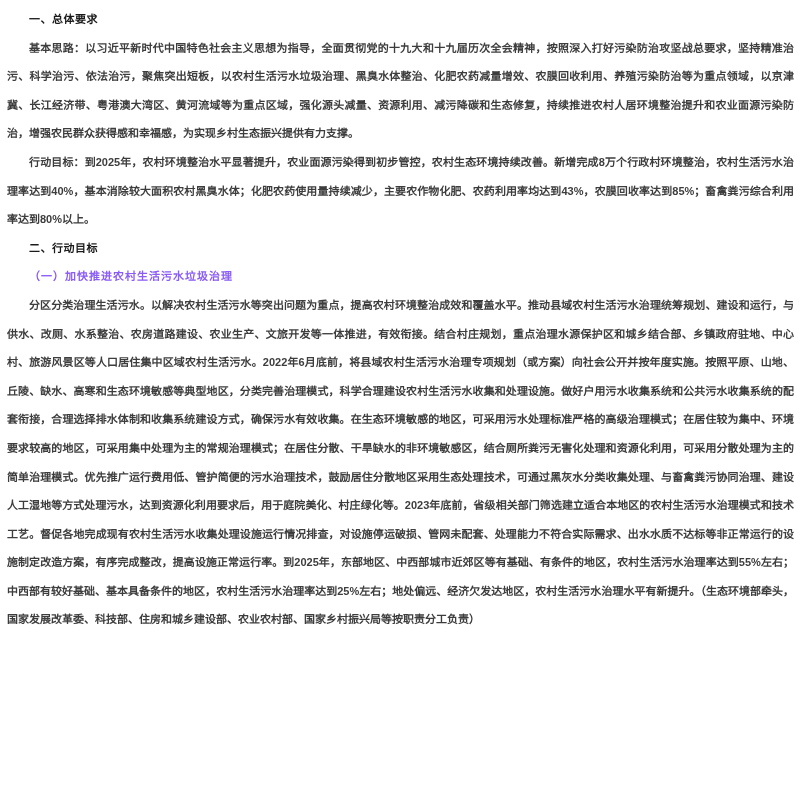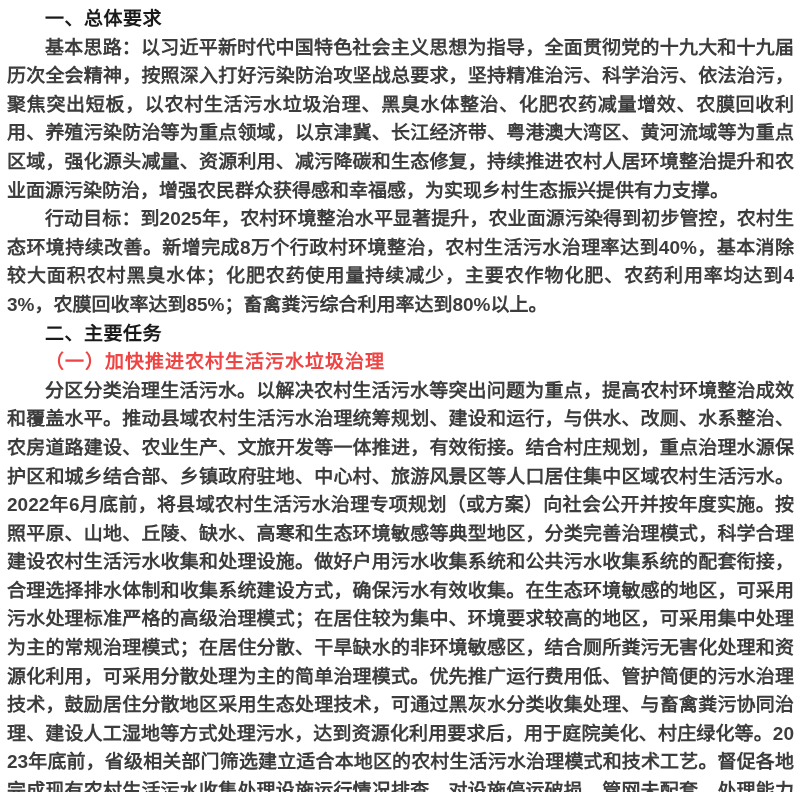--- a/index.html
+++ b/index.html
@@ -20,46 +20,46 @@
     font-size: 15px;
     line-height: 28.6px;
     text-align: justify;
     color: #3d3d3d;
     word-break: break-all;
   }
   .doc p, .doc h3, .doc h4 {
     margin: 0;
     padding: 0;
     text-indent: 2em;
-    font-size: 19px;
+    font-size: 11px;
     line-height: 28.6px;
   }
   .sec-heading {
     font-weight: bold;
     color: #1a1a1a;
     letter-spacing: 0.5px;
   }
   .sub-heading {
     font-weight: bold;
-    color: #ef4444;
+    color: #8b5cf6;
     font-family: "Liberation Serif", "DejaVu Serif", serif;
     letter-spacing: 1px;
   }
   .para {
     font-weight: bold;
   }
 </style>
 </head>
 <body>
 
 <div class="doc">
   <h3 class="sec-heading">一、总体要求</h3>
 
   <p class="para">基本思路：以习近平新时代中国特色社会主义思想为指导，全面贯彻党的十九大和十九届历次全会精神，按照深入打好污染防治攻坚战总要求，坚持精准治污、科学治污、依法治污，聚焦突出短板，以农村生活污水垃圾治理、黑臭水体整治、化肥农药减量增效、农膜回收利用、养殖污染防治等为重点领域，以京津冀、长江经济带、粤港澳大湾区、黄河流域等为重点区域，强化源头减量、资源利用、减污降碳和生态修复，持续推进农村人居环境整治提升和农业面源污染防治，增强农民群众获得感和幸福感，为实现乡村生态振兴提供有力支撑。</p>
 
   <p class="para">行动目标：到2025年，农村环境整治水平显著提升，农业面源污染得到初步管控，农村生态环境持续改善。新增完成8万个行政村环境整治，农村生活污水治理率达到40%，基本消除较大面积农村黑臭水体；化肥农药使用量持续减少，主要农作物化肥、农药利用率均达到43%，农膜回收率达到85%；畜禽粪污综合利用率达到80%以上。</p>
 
-  <h3 class="sec-heading">二、主要任务</h3>
+  <h3 class="sec-heading">二、行动目标</h3>
 
   <h4 class="sub-heading">（一）加快推进农村生活污水垃圾治理</h4>
 
   <p class="para">分区分类治理生活污水。以解决农村生活污水等突出问题为重点，提高农村环境整治成效和覆盖水平。推动县域农村生活污水治理统筹规划、建设和运行，与供水、改厕、水系整治、农房道路建设、农业生产、文旅开发等一体推进，有效衔接。结合村庄规划，重点治理水源保护区和城乡结合部、乡镇政府驻地、中心村、旅游风景区等人口居住集中区域农村生活污水。2022年6月底前，将县域农村生活污水治理专项规划（或方案）向社会公开并按年度实施。按照平原、山地、丘陵、缺水、高寒和生态环境敏感等典型地区，分类完善治理模式，科学合理建设农村生活污水收集和处理设施。做好户用污水收集系统和公共污水收集系统的配套衔接，合理选择排水体制和收集系统建设方式，确保污水有效收集。在生态环境敏感的地区，可采用污水处理标准严格的高级治理模式；在居住较为集中、环境要求较高的地区，可采用集中处理为主的常规治理模式；在居住分散、干旱缺水的非环境敏感区，结合厕所粪污无害化处理和资源化利用，可采用分散处理为主的简单治理模式。优先推广运行费用低、管护简便的污水治理技术，鼓励居住分散地区采用生态处理技术，可通过黑灰水分类收集处理、与畜禽粪污协同治理、建设人工湿地等方式处理污水，达到资源化利用要求后，用于庭院美化、村庄绿化等。2023年底前，省级相关部门筛选建立适合本地区的农村生活污水治理模式和技术工艺。督促各地完成现有农村生活污水收集处理设施运行情况排查，对设施停运破损、管网未配套、处理能力不符合实际需求、出水水质不达标等非正常运行的设施制定改造方案，有序完成整改，提高设施正常运行率。到2025年，东部地区、中西部城市近郊区等有基础、有条件的地区，农村生活污水治理率达到55%左右；中西部有较好基础、基本具备条件的地区，农村生活污水治理率达到25%左右；地处偏远、经济欠发达地区，农村生活污水治理水平有新提升。（生态环境部牵头，国家发展改革委、科技部、住房和城乡建设部、农业农村部、国家乡村振兴局等按职责分工负责）</p>
 </div>
 
 </body></html>

